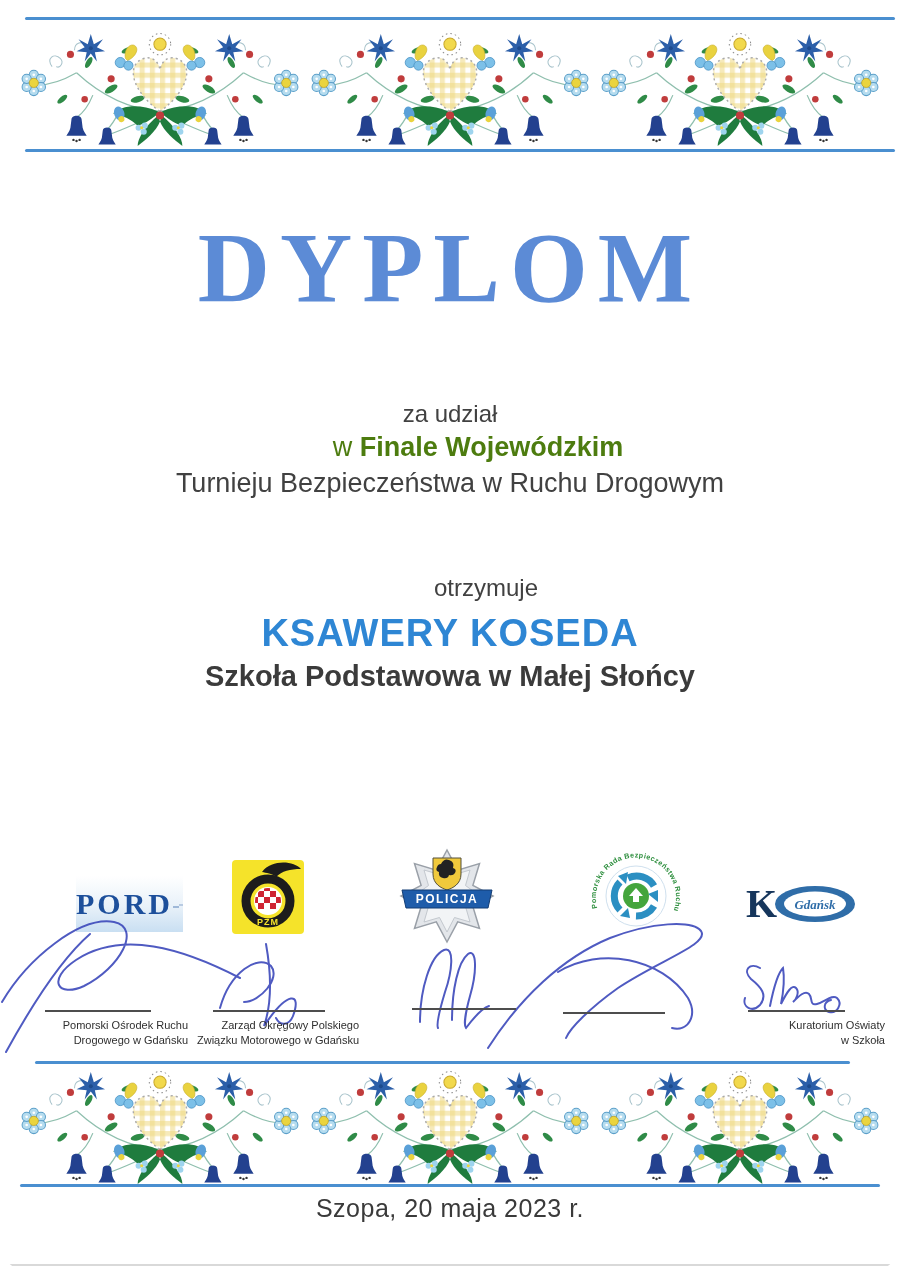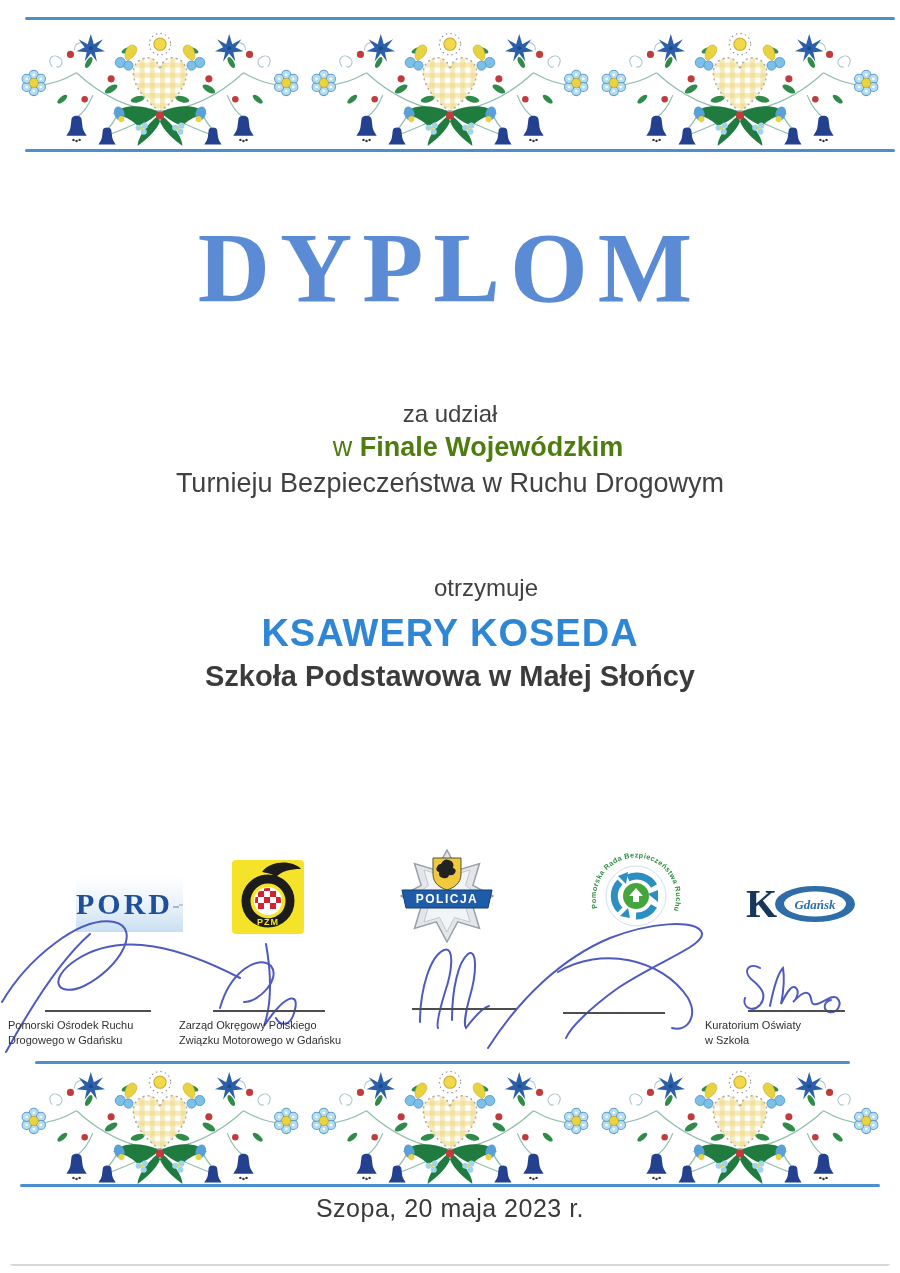--- a/index.html
+++ b/index.html
@@ -20,21 +20,21 @@
   .intro1{font-size:24px; color:#414141;}
   .intro2{font-size:27px; color:#4d7c0f;padding-left:28px;}
   .intro2 b{font-weight:700;}
   .intro3{font-size:27px; color:#414141;}
   .receives{font-size:24px; color:#414141;padding-left:36px;}
   .rname{font-size:38px; font-weight:700; color:#2e86d4; letter-spacing:1px;}
   .rschool{font-size:29px; font-weight:700; color:#3b3b3b;}
   .dateline{font-size:25px; color:#3a3a3a; letter-spacing:0.5px;}
   .sigline{position:absolute; height:2px; background:#4d4d4d;}
   .caption{
-    position:absolute; width:180px; text-align:left;
+    position:absolute; width:180px; text-align:right;
     font-size:11px; line-height:1.4; color:#2f2f2f;
   }
   .pord-box{
     position:absolute; left:48px; top:876px; width:107px; height:56px;
     background:linear-gradient(180deg,#ffffff 0%,#e8f1f9 55%,#c9dff2 100%);
     display:flex; flex-direction:row; align-items:center; justify-content:center;margin-left:28px;
   }
   .pord-text{
     font-family:"Liberation Serif", serif; font-weight:700;
     font-size:30px; letter-spacing:3px; color:#1d4f9b; line-height:1;

